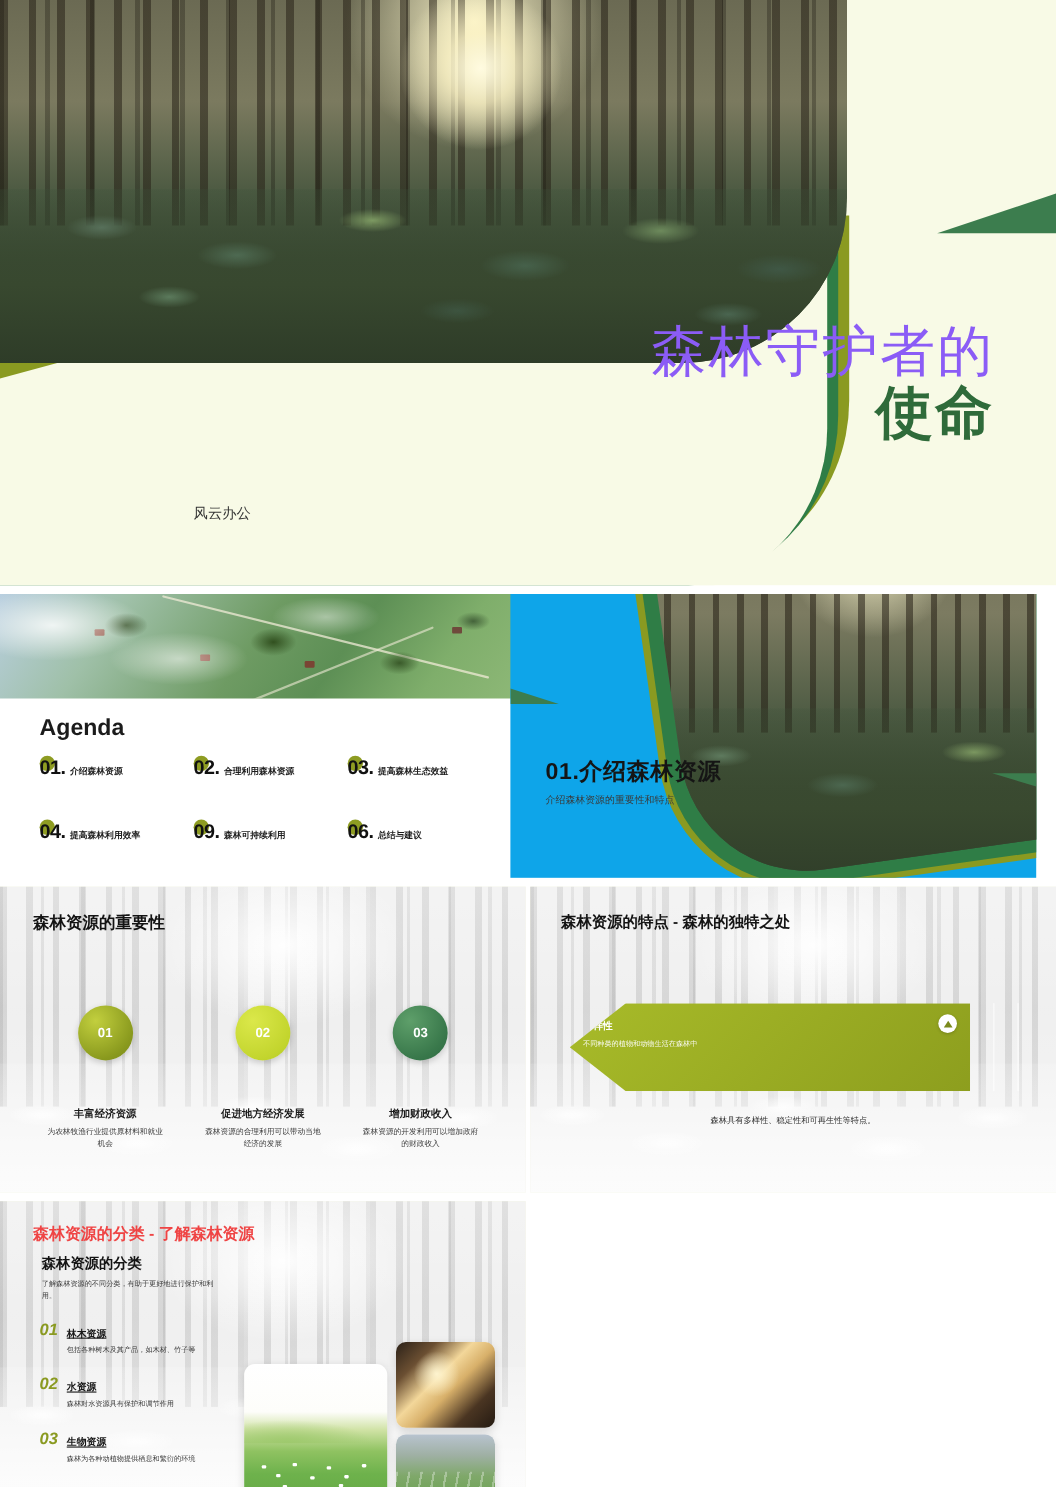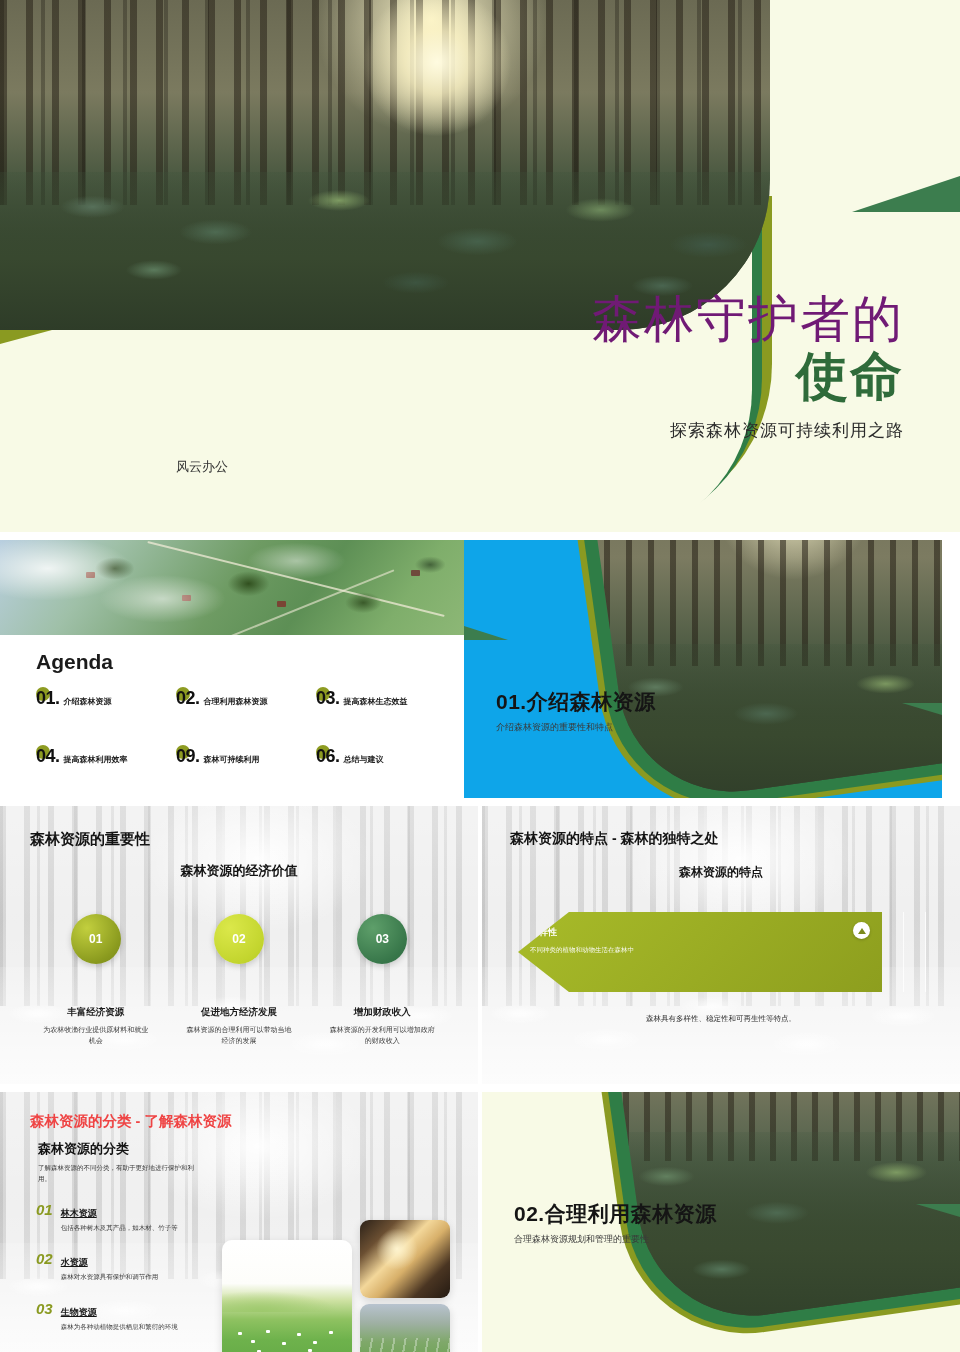--- a/index.html
+++ b/index.html
@@ -51,21 +51,21 @@
   #s1 .bandcut{position:absolute;left:-60px;top:210px;width:812px;height:330px;
      border-bottom-right-radius:150px;background:#f8fae6;z-index:4;}
   #s1 .bandline{position:absolute;left:-50px;top:204px;width:812px;height:330px;
      border-bottom-right-radius:156px;background:#2f7d46;z-index:3;}
   #s1 .photowrap{z-index:5;}
   #s1 .tri-left{position:absolute;left:0;top:330px;width:0;height:0;z-index:6;
      border-top:14px solid #8a9a21;border-right:52px solid transparent;}
   #s1 .tri-right{position:absolute;right:0;top:176px;width:0;height:0;z-index:6;
      border-bottom:36px solid #3c7d4e;border-left:108px solid transparent;}
   #s1 .t-main{position:absolute;right:56px;top:292px;z-index:7;text-align:right;}
-  #s1 .t-l1{font-size:50px;font-weight:400;color:#701a75;line-height:1.1;letter-spacing:2px;}
+  #s1 .t-l1{font-size:50px;font-weight:400;color:#8b5cf6;line-height:1.1;letter-spacing:2px;}
   #s1 .t-l2{font-size:52px;font-weight:700;color:#2f6b3a;line-height:1.15;letter-spacing:2px;}
   #s1 .t-sub{font-size:17px;color:#2b2b2b;margin-top:12px;letter-spacing:1px;}
   #s1 .t-author{position:absolute;left:176px;top:458px;font-size:13px;color:#333;z-index:7;}
 
   
   #s2{left:0;top:540px;width:478px;height:258px;background:#ffffff;}
   #s2 .hero{position:absolute;left:0;top:0;width:478px;height:95px;overflow:hidden;
      background:linear-gradient(125deg,#b9cfe0 0%,#9fc0a8 22%,#6e9b63 48%,#5d8f55 64%,#7fae6b 82%,#8fb978 100%);}
   #s2 .hero:after{content:"";position:absolute;inset:0;
      background:
@@ -253,21 +253,20 @@
         <div class="sunglow"></div>
         <div class="foliage"></div>
       </div>
     </div>
     <div class="wm">风云办公</div>
     <div class="tri-left"></div>
     <div class="tri-right"></div>
     <div class="t-main">
       <div class="t-l1">森林守护者的</div>
       <div class="t-l2">使命</div>
-      <div class="t-sub">探索森林资源可持续利用之路</div>
     </div>
     <div class="t-author">风云办公</div>
   </div>
 
   <div class="slide" id="s2">
     <div class="hero">
       <div class="road"></div>
       <div class="road2"></div>
       <div class="house" style="left:18%;top:34%"></div>
       <div class="house" style="left:38%;top:58%"></div>
@@ -328,21 +327,20 @@
 
   <div class="slide" id="s4">
     <div class="forestbg">
       <div class="tk"></div>
       <div class="tk2"></div>
       <div class="gl"></div>
       <div class="lv"></div>
       <div class="vig"></div>
     </div>
     <div class="h1">森林资源的重要性</div>
-    <div class="h2">森林资源的经济价值</div>
     <div class="cols">
       <div class="col">
         <div class="circ c1">01</div>
         <div class="ct">丰富经济资源</div>
         <div class="cd">为农林牧渔行业提供原材料和就业机会</div>
       </div>
       <div class="col">
         <div class="circ c2">02</div>
         <div class="ct">促进地方经济发展</div>
         <div class="cd">森林资源的合理利用可以带动当地经济的发展</div>
@@ -357,21 +355,20 @@
 
   <div class="slide" id="s5">
     <div class="forestbg">
       <div class="tk"></div>
       <div class="tk2"></div>
       <div class="gl"></div>
       <div class="lv"></div>
       <div class="vig"></div>
     </div>
     <div class="h1">森林资源的特点 - 森林的独特之处</div>
-    <div class="h2">森林资源的特点</div>
     <div class="chevs">
       <div class="cv cv1">
         <span class="ico">
           <span class="arw up"></span>
         </span>
         <div class="cvt">多样性</div>
         <div class="cvd">不同种类的植物和动物生活在森林中</div>
       </div>
       <div class="sep"></div>
       <div class="sep"></div>
@@ -421,29 +418,14 @@
       <div class="sheep" style="left:58%;top:73%"></div>
         <div class="sheep" style="left:70%;top:79%"></div>
       <div class="sheep" style="left:82%;top:71%"></div>
         <div class="sheep" style="left:27%;top:86%"></div>
       <div class="sheep" style="left:66%;top:85%"></div>
     </div>
     <div class="imgB"></div>
     <div class="imgC"></div>
   </div>
 
-  <div class="slide" id="s7">
-    <div class="band-o"></div>
-    <div class="band-g"></div>
-    <div class="ph">
-      <div class="inner">
-        <div class="tr"></div>
-        <div class="fo"></div>
-      </div>
-    </div>
-    <div class="tri-r"></div>
-    <div class="sec-h">
-      <div class="sec-title">02.合理利用森林资源</div>
-      <div class="sec-sub">合理森林资源规划和管理的重要性</div>
-    </div>
-  </div>
 
 </div>
 
 </body></html>

